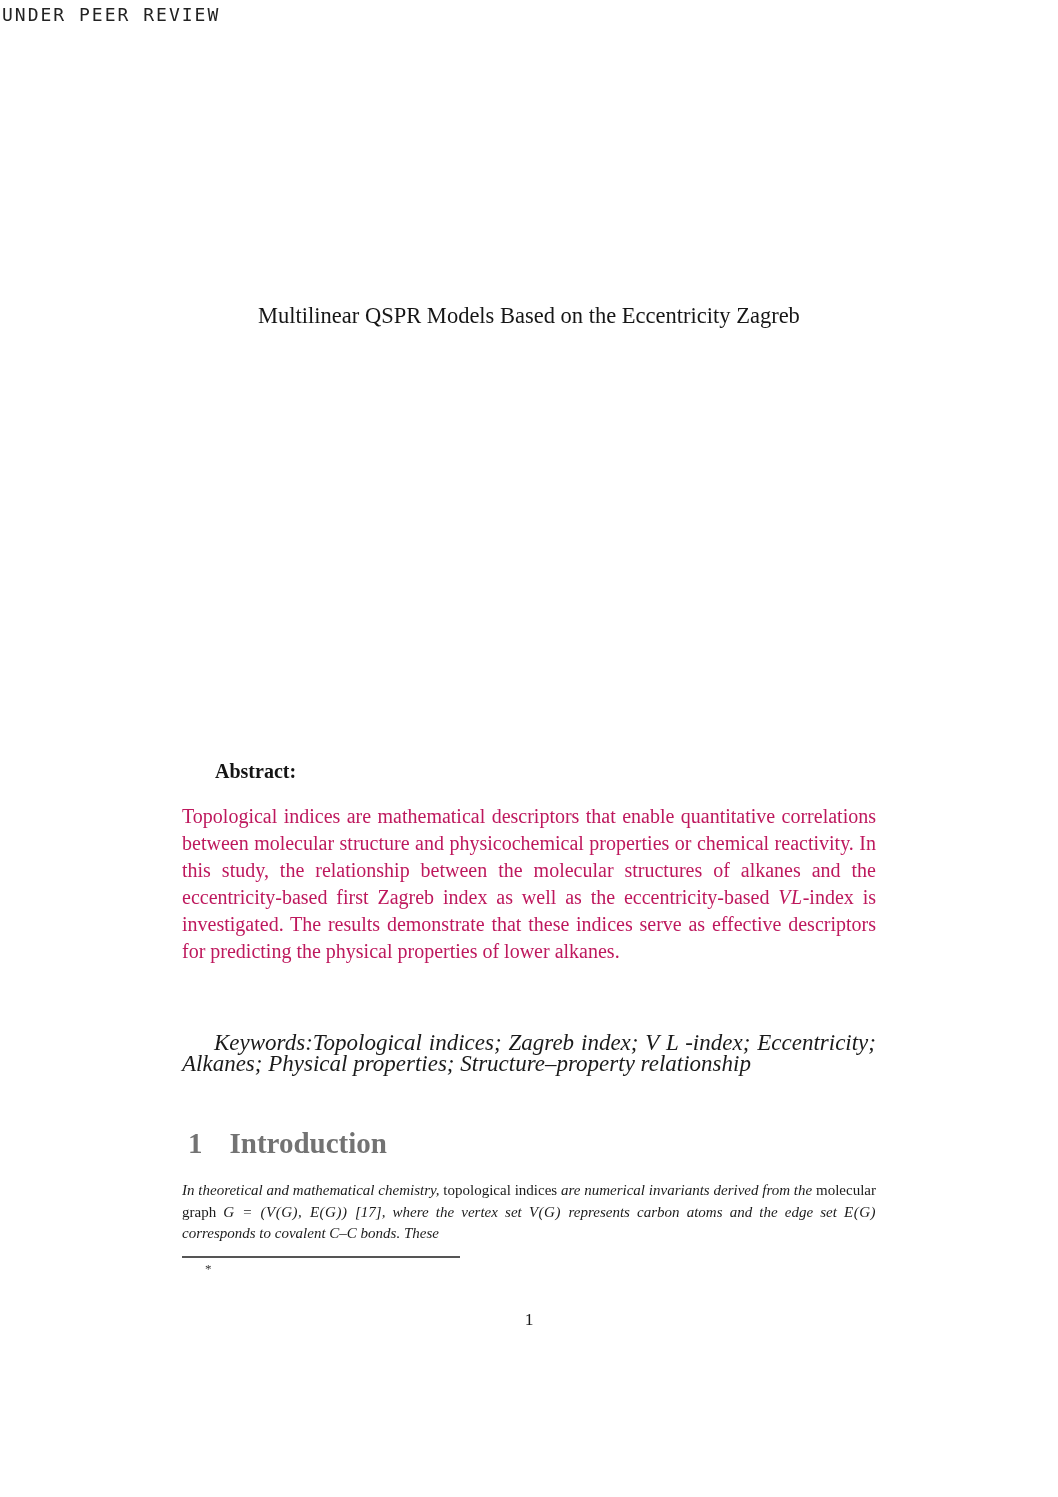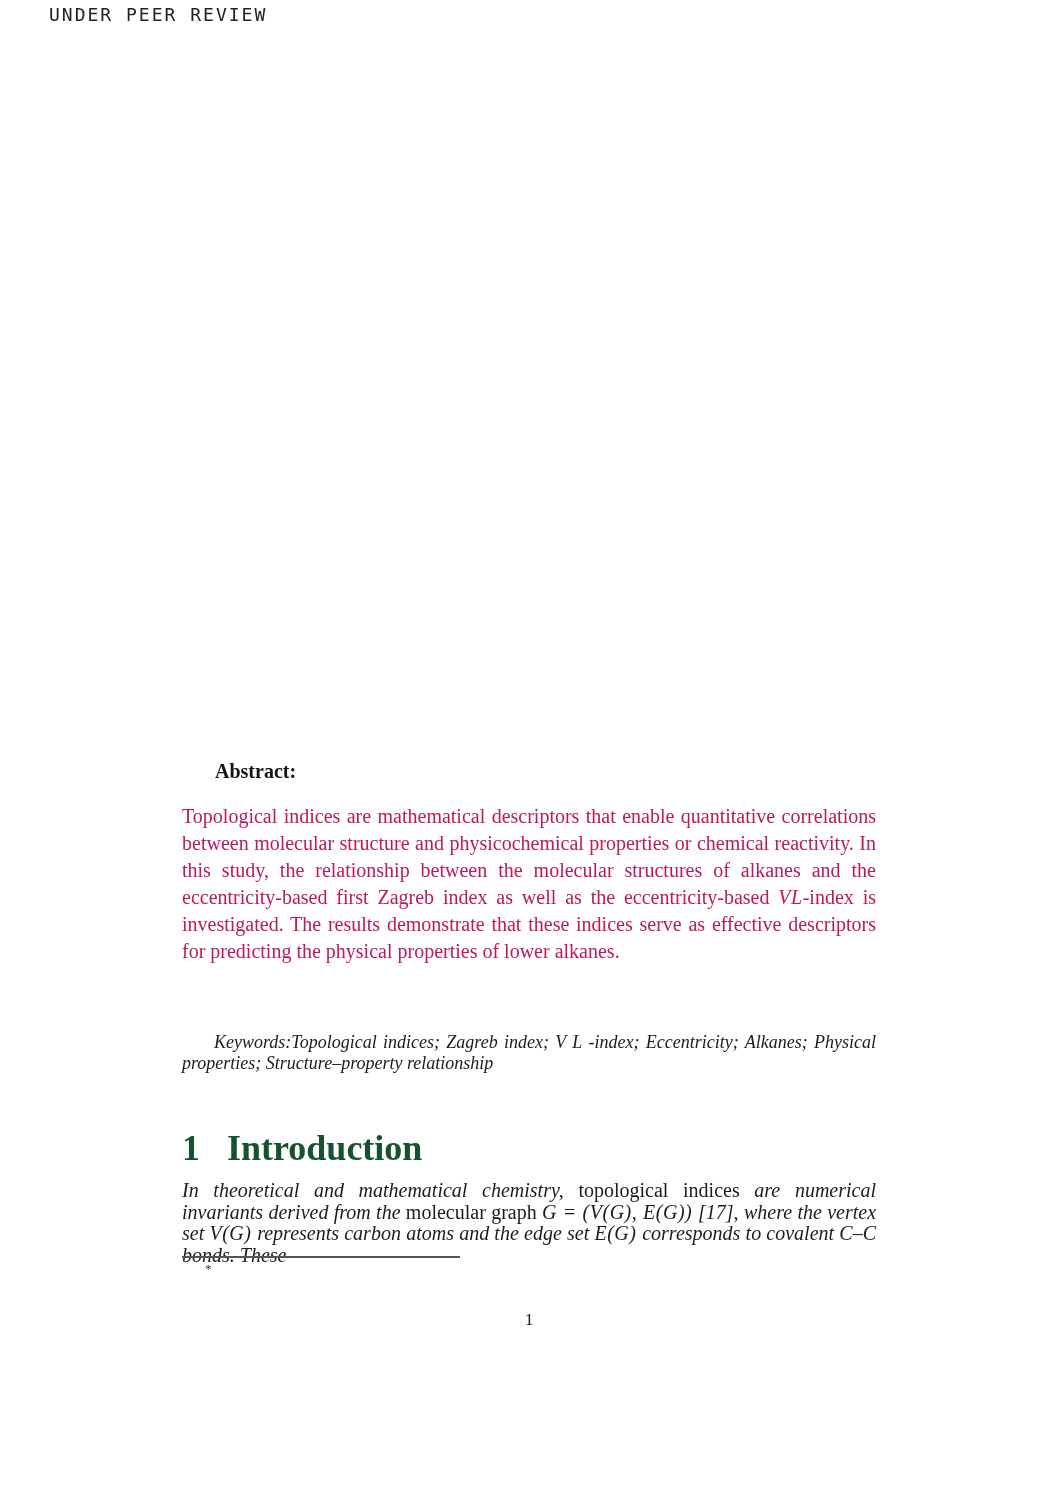--- a/index.html
+++ b/index.html
@@ -14,21 +14,20 @@
   }
   .watermark {
     position: absolute;
     top: 4px;
     left: 2px;
     font-family: "DejaVu Sans Mono", monospace;
     font-size: 18px;
     letter-spacing: 2px;
     color: #222;
     white-space: nowrap;
-    margin-left: 47px;
   }
   .title-block {
     position: absolute;
     top: 299px;
     left: 179px;
     width: 700px;
     text-align: center;
     font-size: 22.5px;
     line-height: 33.5px;
     color: #161616;
@@ -50,43 +49,43 @@
     font-size: 20px;
     line-height: 27px;
     text-align: justify;
     color: #be185d;
   }
   .keywords {
     position: absolute;
     top: 1032px;
     left: 182px;
     width: 694px;
-    font-size: 18px;
+    font-size: 23px;
     line-height: 21.2px;
     font-style: italic;
     text-align: justify;
     text-indent: 32px;
     color: #1b1b1b;
   }
   .section-heading {
     position: absolute;
     top: 1127px;
-    left: 182px;
-    font-size: 36px;
+    left: 188px;
+    font-size: 29px;
     font-weight: bold;
-    color: #14532d;
+    color: #737373;
     white-space: nowrap;
   }
   .section-heading .sec-num { display: inline-block; margin-right: 27px; }
   .intro-body {
     position: absolute;
     top: 1180px;
     left: 182px;
     width: 694px;
-    font-size: 20px;
+    font-size: 15px;
     line-height: 21.6px;
     text-align: justify;
     color: #1b1b1b;
   }
   .footnote-rule {
     position: absolute;
     top: 1256px;
     left: 182px;
     width: 278px;
     height: 2px;
@@ -111,20 +110,21 @@
   .it { font-style: italic; }
   .rm { font-style: normal; }
   .math { font-style: italic; letter-spacing: 0.5px; }
 </style>
 </head>
 <body>
 
 <div class="watermark">UNDER PEER REVIEW</div>
 
 <div class="title-block">
+  <div>Multilinear QSPR Models Based on the Eccentricity Zagreb</div>
 </div>
 
 <div class="abstract-heading">Abstract:</div>
 
 <p class="abstract-body"><span class="rm">Topological indices are mathematical descriptors that enable quantitative correlations between molecular structure and physicochemical properties or chemical reactivity. In this study, the relationship between the molecular structures of alkanes and the eccentricity-based first Zagreb index as well as the eccentricity-based </span><span class="math">VL</span><span class="rm">-index is investigated. The results demonstrate that these indices serve as effective descriptors for predicting the physical properties of lower alkanes.</span></p>
 
 <p class="keywords">Keywords:Topological indices; Zagreb index; V L -index; Eccentricity; Alkanes; Physical properties; Structure–property relationship</p>
 
 <h1 class="section-heading"><span class="sec-num">1</span><span>Introduction</span></h1>
 

